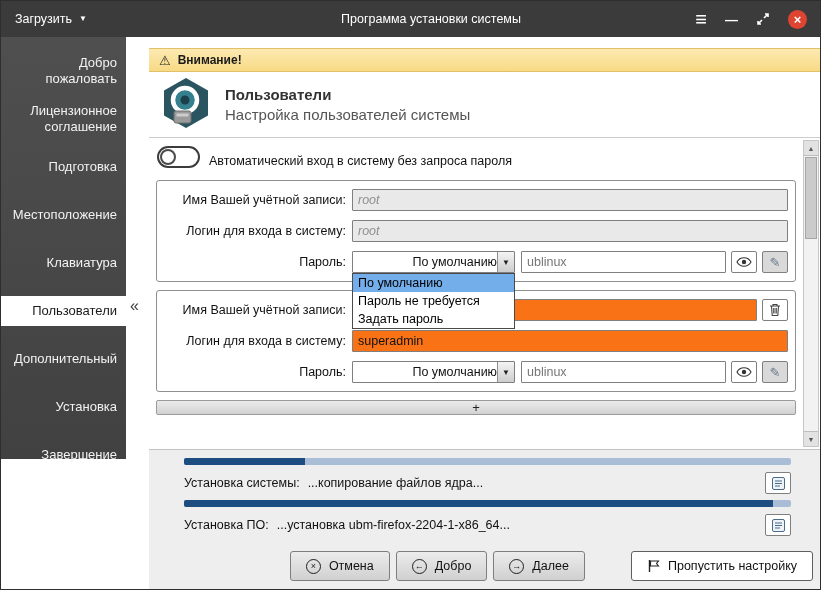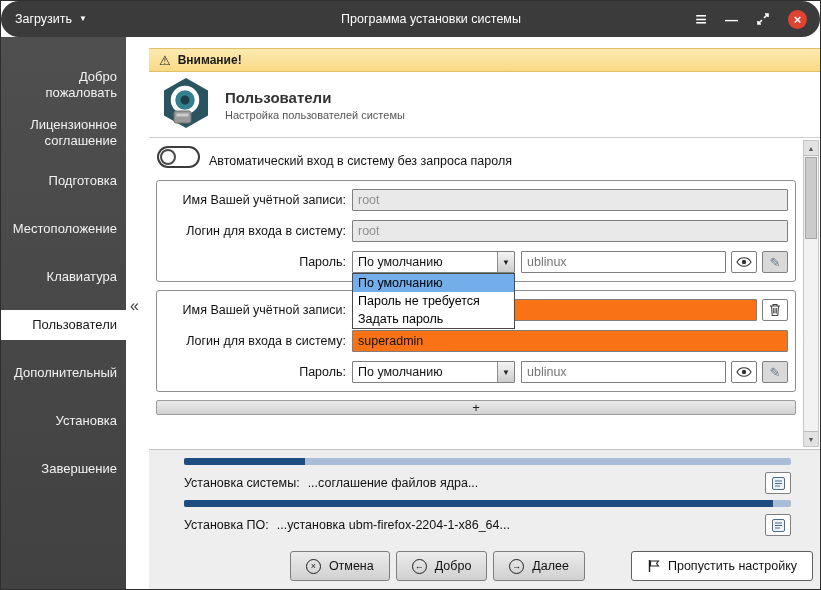--- a/index.html
+++ b/index.html
@@ -1,63 +1,63 @@
 <!DOCTYPE html>
 <html><head>
 <meta charset="utf-8">
 <style>
   *{margin:0;padding:0;box-sizing:border-box;}
   body{font-family:"Liberation Sans",sans-serif;background:#9a9a9a;}
   .window{position:relative;width:821px;height:590px;background:#fff;overflow:hidden;border:1px solid #2e2e2e;}
 
   
-  .titlebar{position:absolute;top:0;left:0;width:100%;height:36px;background:#3b3b3b;display:flex;align-items:center;color:#fff;border-radius:18px;}
+  .titlebar{position:absolute;top:0;left:0;width:100%;height:36px;background:#3b3b3b;display:flex;align-items:center;color:#fff;}
   .load-btn{display:flex;align-items:center;gap:7px;padding:0 14px;height:100%;font-size:12.5px;cursor:pointer;z-index:2;}
   .load-caret{font-size:8px;line-height:1;}
   .tb-title{position:absolute;left:0;right:0;text-align:center;font-size:12.5px;pointer-events:none;padding-left:41px;}
   .tb-icons{margin-left:auto;display:flex;align-items:center;gap:18px;padding-right:13px;z-index:2;}
   .tb-menu{font-size:20px;line-height:1;cursor:pointer;}
   .tb-min{font-size:13px;font-weight:bold;cursor:pointer;}
   .tb-expand{display:flex;cursor:pointer;}
   .tb-close{width:19px;height:19px;border-radius:50%;background:#de4431;color:#fff;display:flex;align-items:center;justify-content:center;font-size:13px;font-weight:bold;cursor:pointer;}
 
   
-  .sidebar{position:absolute;top:36px;left:0;width:125px;height:554px;background:linear-gradient(180deg,#4f4f4f,#414141);padding-top:24px;}
+  .sidebar{position:absolute;top:36px;left:0;width:125px;height:422px;background:linear-gradient(180deg,#4f4f4f,#414141);padding-top:10px;}
   .nav-item{height:48px;display:flex;align-items:center;justify-content:flex-end;padding:0 9px;color:#f2f2f2;font-size:13px;text-align:right;line-height:1.25;cursor:pointer;}
   .nav-item.active{height:30px;margin:9px 0;background:#ffffff;color:#1a1a1a;}
   .collapse-strip{position:absolute;top:36px;left:125px;width:23px;height:554px;background:#fff;}
   .collapse-btn{position:absolute;top:260px;left:4px;font-size:16px;color:#3d3d3d;cursor:pointer;}
 
   
   .content{position:absolute;top:36px;left:148px;width:673px;height:554px;background:#fff;display:flex;flex-direction:column;}
 
   .warning-banner{margin-top:11px;height:24px;background:linear-gradient(#fdeab2,#f7da85);border-top:1px solid #e2c066;border-bottom:1px solid #e2c066;display:flex;align-items:center;gap:7px;padding:0 10px;flex-shrink:0;}
   .warn-icon{font-size:13px;color:#1a1a1a;line-height:1;}
   .warn-text{font-size:12px;font-weight:bold;color:#1a1a1a;}
 
   .header{height:66px;display:flex;align-items:center;gap:13px;padding:0 11px;border-bottom:1px solid #cdcdcd;flex-shrink:0;}
   .header-text .title{font-size:15px;font-weight:bold;color:#333;}
-  .header-text .subtitle{font-size:11px;color:#555;margin-top:3px;}
+  .header-text .subtitle{font-size:15px;color:#555;margin-top:3px;}
 
   .scroll-region{position:relative;flex:1;padding:8px 26px 0 7px;overflow:hidden;}
 
   .toggle-row{display:flex;align-items:flex-end;gap:9px;height:22px;margin:0 0 12px 1px;}
   .toggle{width:43px;height:22px;border:2px solid #3c3c3c;border-radius:12px;background:#fff;position:relative;cursor:pointer;flex-shrink:0;}
   .toggle .knob{position:absolute;left:1px;top:1px;width:16px;height:16px;border:2px solid #4a4a4a;border-radius:50%;background:#fcfcfc;}
   .toggle-label{font-size:12.5px;color:#111;}
 
   .group{border:1px solid #8f8f8f;border-radius:3px;padding:8px 7px;margin-bottom:8px;background:#fff;}
   .form-row{display:flex;align-items:center;margin-bottom:9px;}
   .form-row:last-child{margin-bottom:0;}
   .form-row label{width:188px;flex-shrink:0;text-align:right;font-size:12.5px;color:#111;padding-right:6px;}
   .text-input{flex:1;height:22px;border:1px solid #7f7f7f;border-radius:1px;font-size:12.5px;padding:0 5px;font-family:inherit;color:#111;background:#f97316;min-width:0;}
-  .text-input:disabled{background:#e9e9e9;color:#8f8f8f;}
+  .text-input:disabled{background:#e9e9e9;color:#8f8f8f;font-style:italic;}
   .text-input::placeholder{color:#999;}
 
-  .combo{position:relative;width:163px;height:22px;border:1px solid #7f7f7f;border-radius:1px;display:flex;align-items:center;background:#fff;flex-shrink:0;cursor:pointer;}
+  .combo{position:relative;width:163px;height:22px;border:1px solid #7f7f7f;border-radius:1px;display:flex;align-items:center;background:#fff;flex-shrink:0;cursor:pointer;text-align:right;}
   .combo-text{flex:1;font-size:12.5px;color:#111;padding-left:5px;white-space:nowrap;overflow:hidden;}
   .combo-arrow{width:17px;height:100%;background:linear-gradient(#f4f4f4,#cdcdcd);border-left:1px solid #8f8f8f;display:flex;align-items:center;justify-content:center;font-size:8px;color:#222;}
   .menu{position:absolute;top:21px;left:-1px;width:163px;background:#fff;border:1px solid #4a4a4a;z-index:30;}
   .menu-item{height:18px;display:flex;align-items:center;font-size:12.5px;color:#000;padding:0 5px;cursor:pointer;}
   .menu-item.selected{background:#74aeea;}
 
   .pw-input{flex:1;height:22px;margin-left:6px;border:1px solid #7f7f7f;border-radius:1px;font-size:12.5px;padding:0 5px;font-family:inherit;min-width:0;}
   .icon-btn{width:26px;height:22px;margin-left:5px;border:1px solid #7f7f7f;border-radius:2px;background:#fff;display:flex;align-items:center;justify-content:center;cursor:pointer;padding:0;flex-shrink:0;}
   .icon-btn.disabled{background:#d9d9d9;}
   .pencil{font-size:13px;color:#66798a;line-height:1;}
@@ -250,21 +250,21 @@
         <div class="sb-btn down">▼</div>
       </div>
     </div>
 
     <div class="bottom-panel">
       <div class="progress-track">
         <div class="progress-fill" style="width: 20%;"></div>
       </div>
       <div class="progress-row">
         <span class="p-label">Установка системы:</span>
-        <span class="p-status">...соглашение файлов ядра...</span>
+        <span class="p-status">...копирование файлов ядра...</span>
         <button class="icon-btn log-btn">
           <svg width="15" height="15" viewBox="0 0 15 15">
               <rect x="1.5" y="1.5" width="12" height="12" rx="1.5" fill="#eef3f8" stroke="#4a6b8a"></rect>
               <path d="M4 5h7M4 7.5h7M4 10h5" stroke="#4a6b8a" stroke-width="1.2"></path>
             </svg>
         </button>
       </div>
       <div class="progress-track">
         <div class="progress-fill" style="width: 97%;"></div>
       </div>

